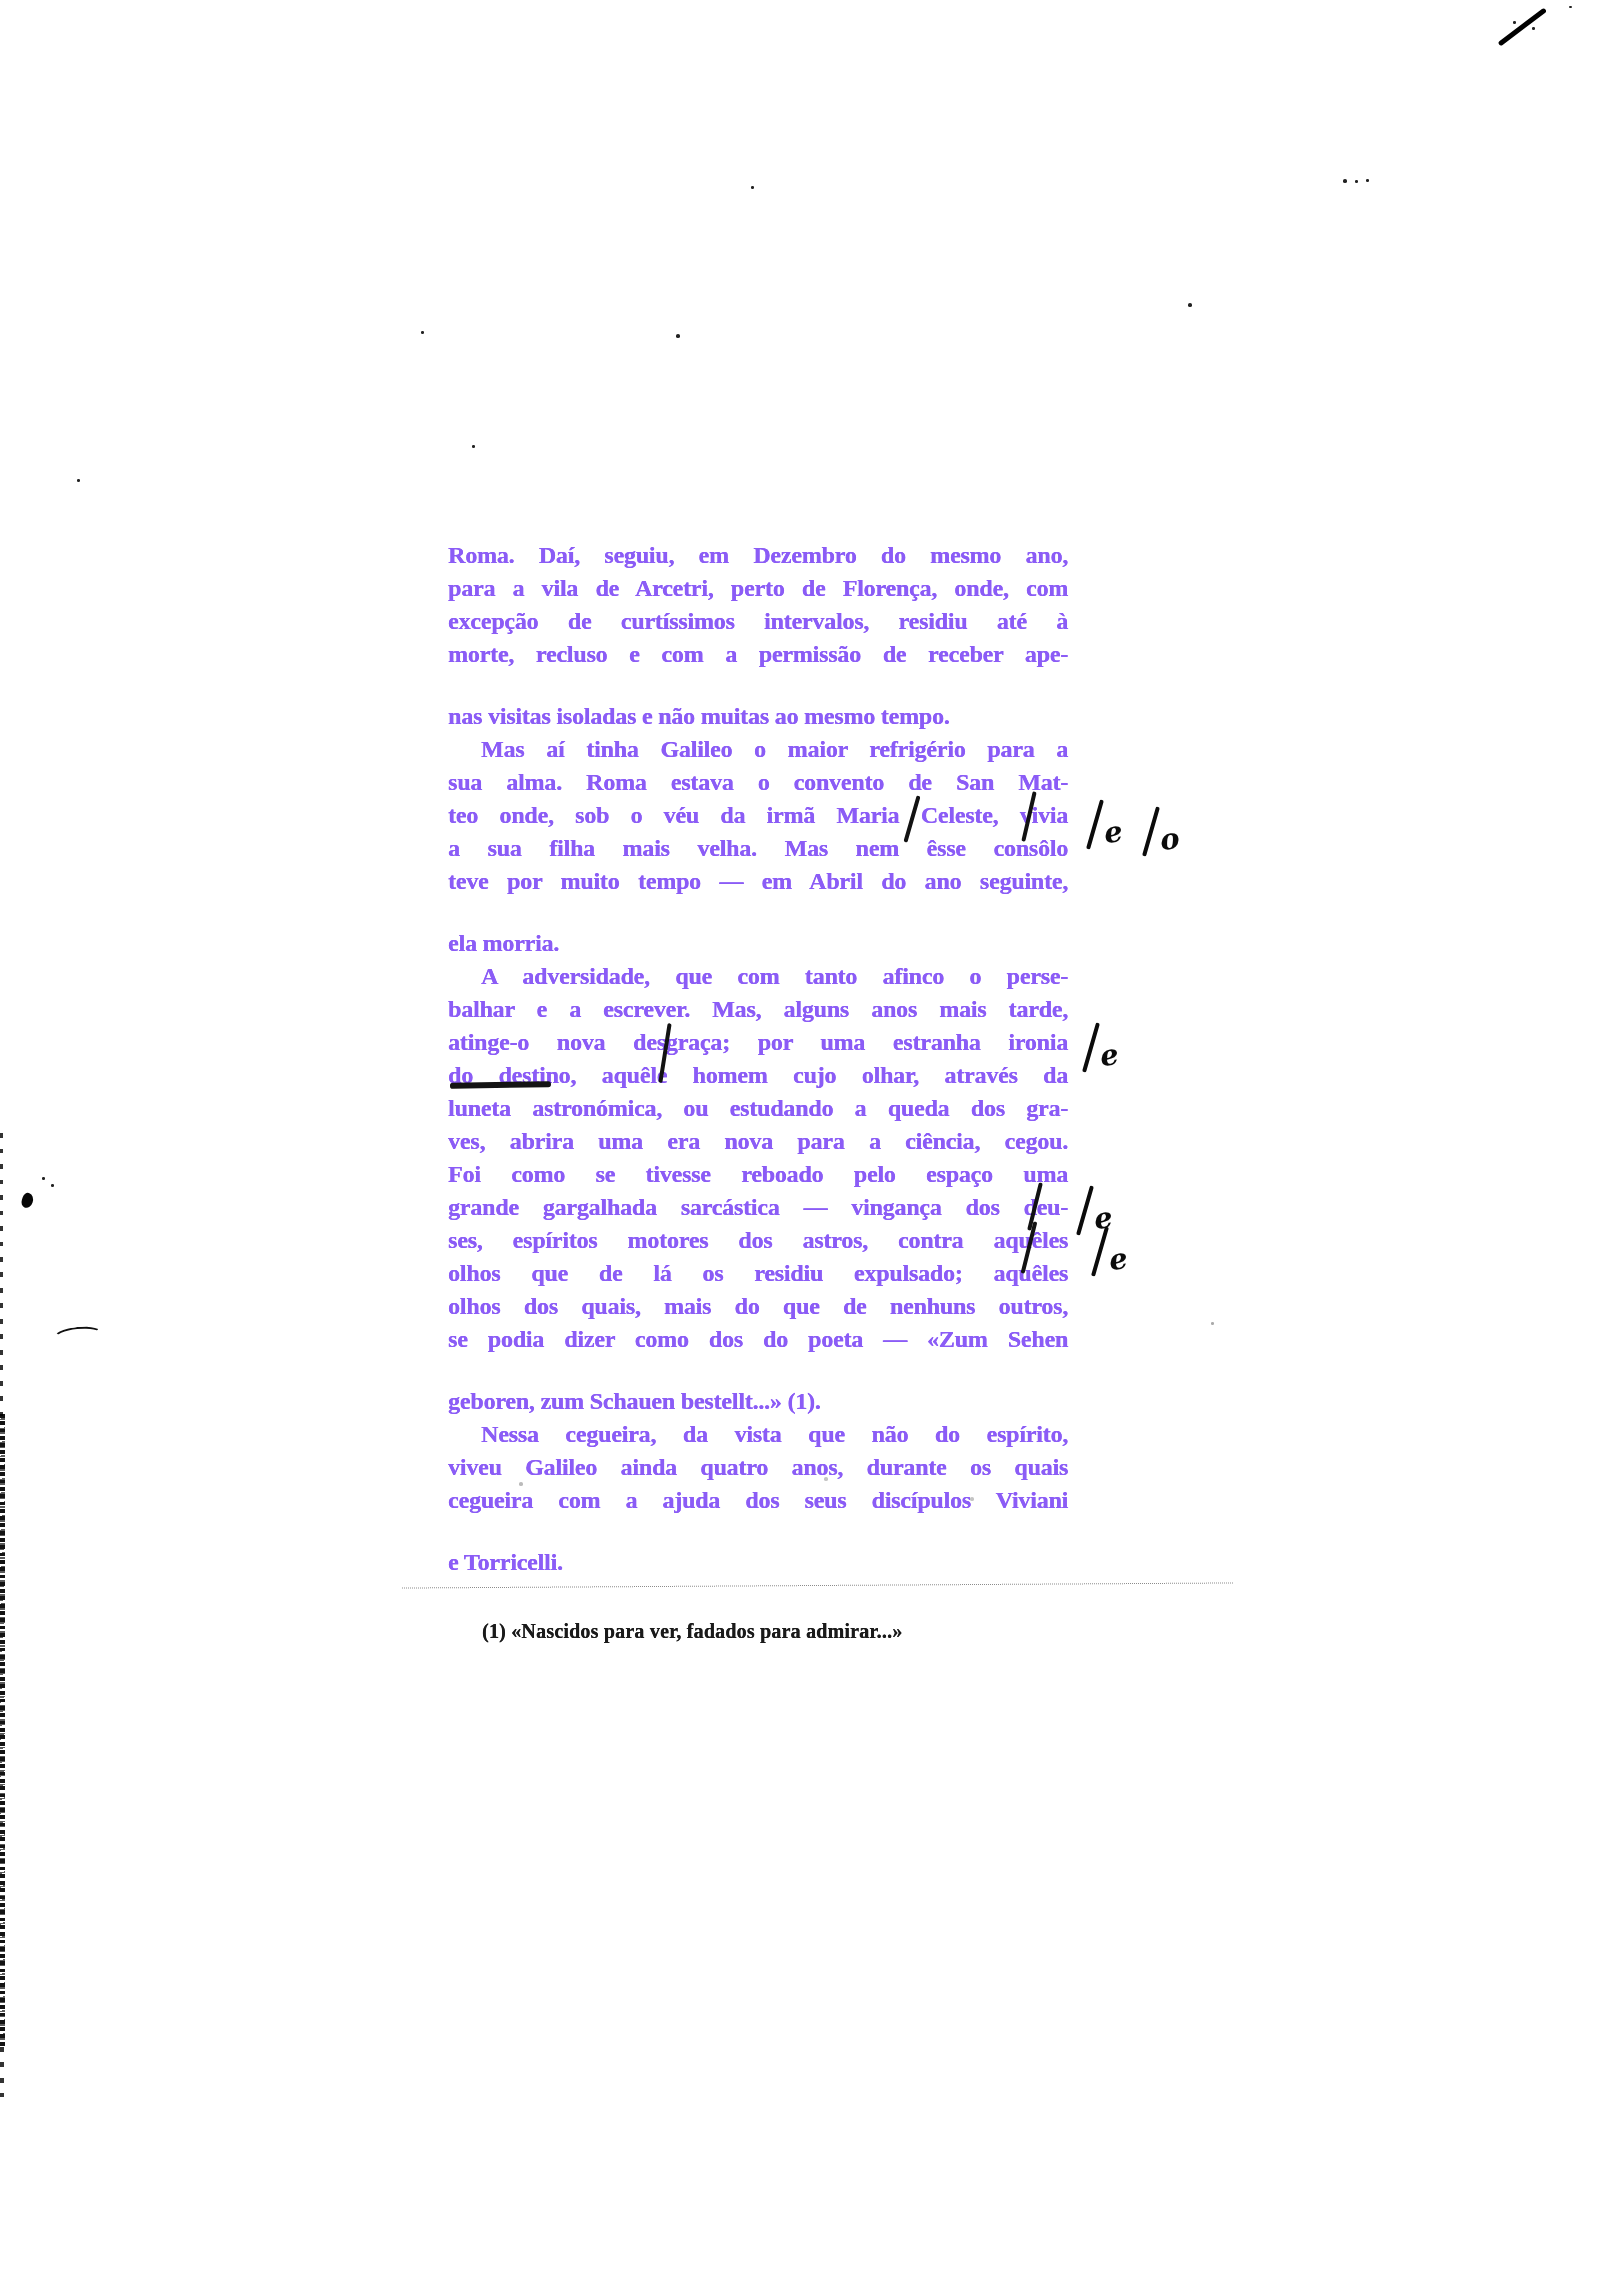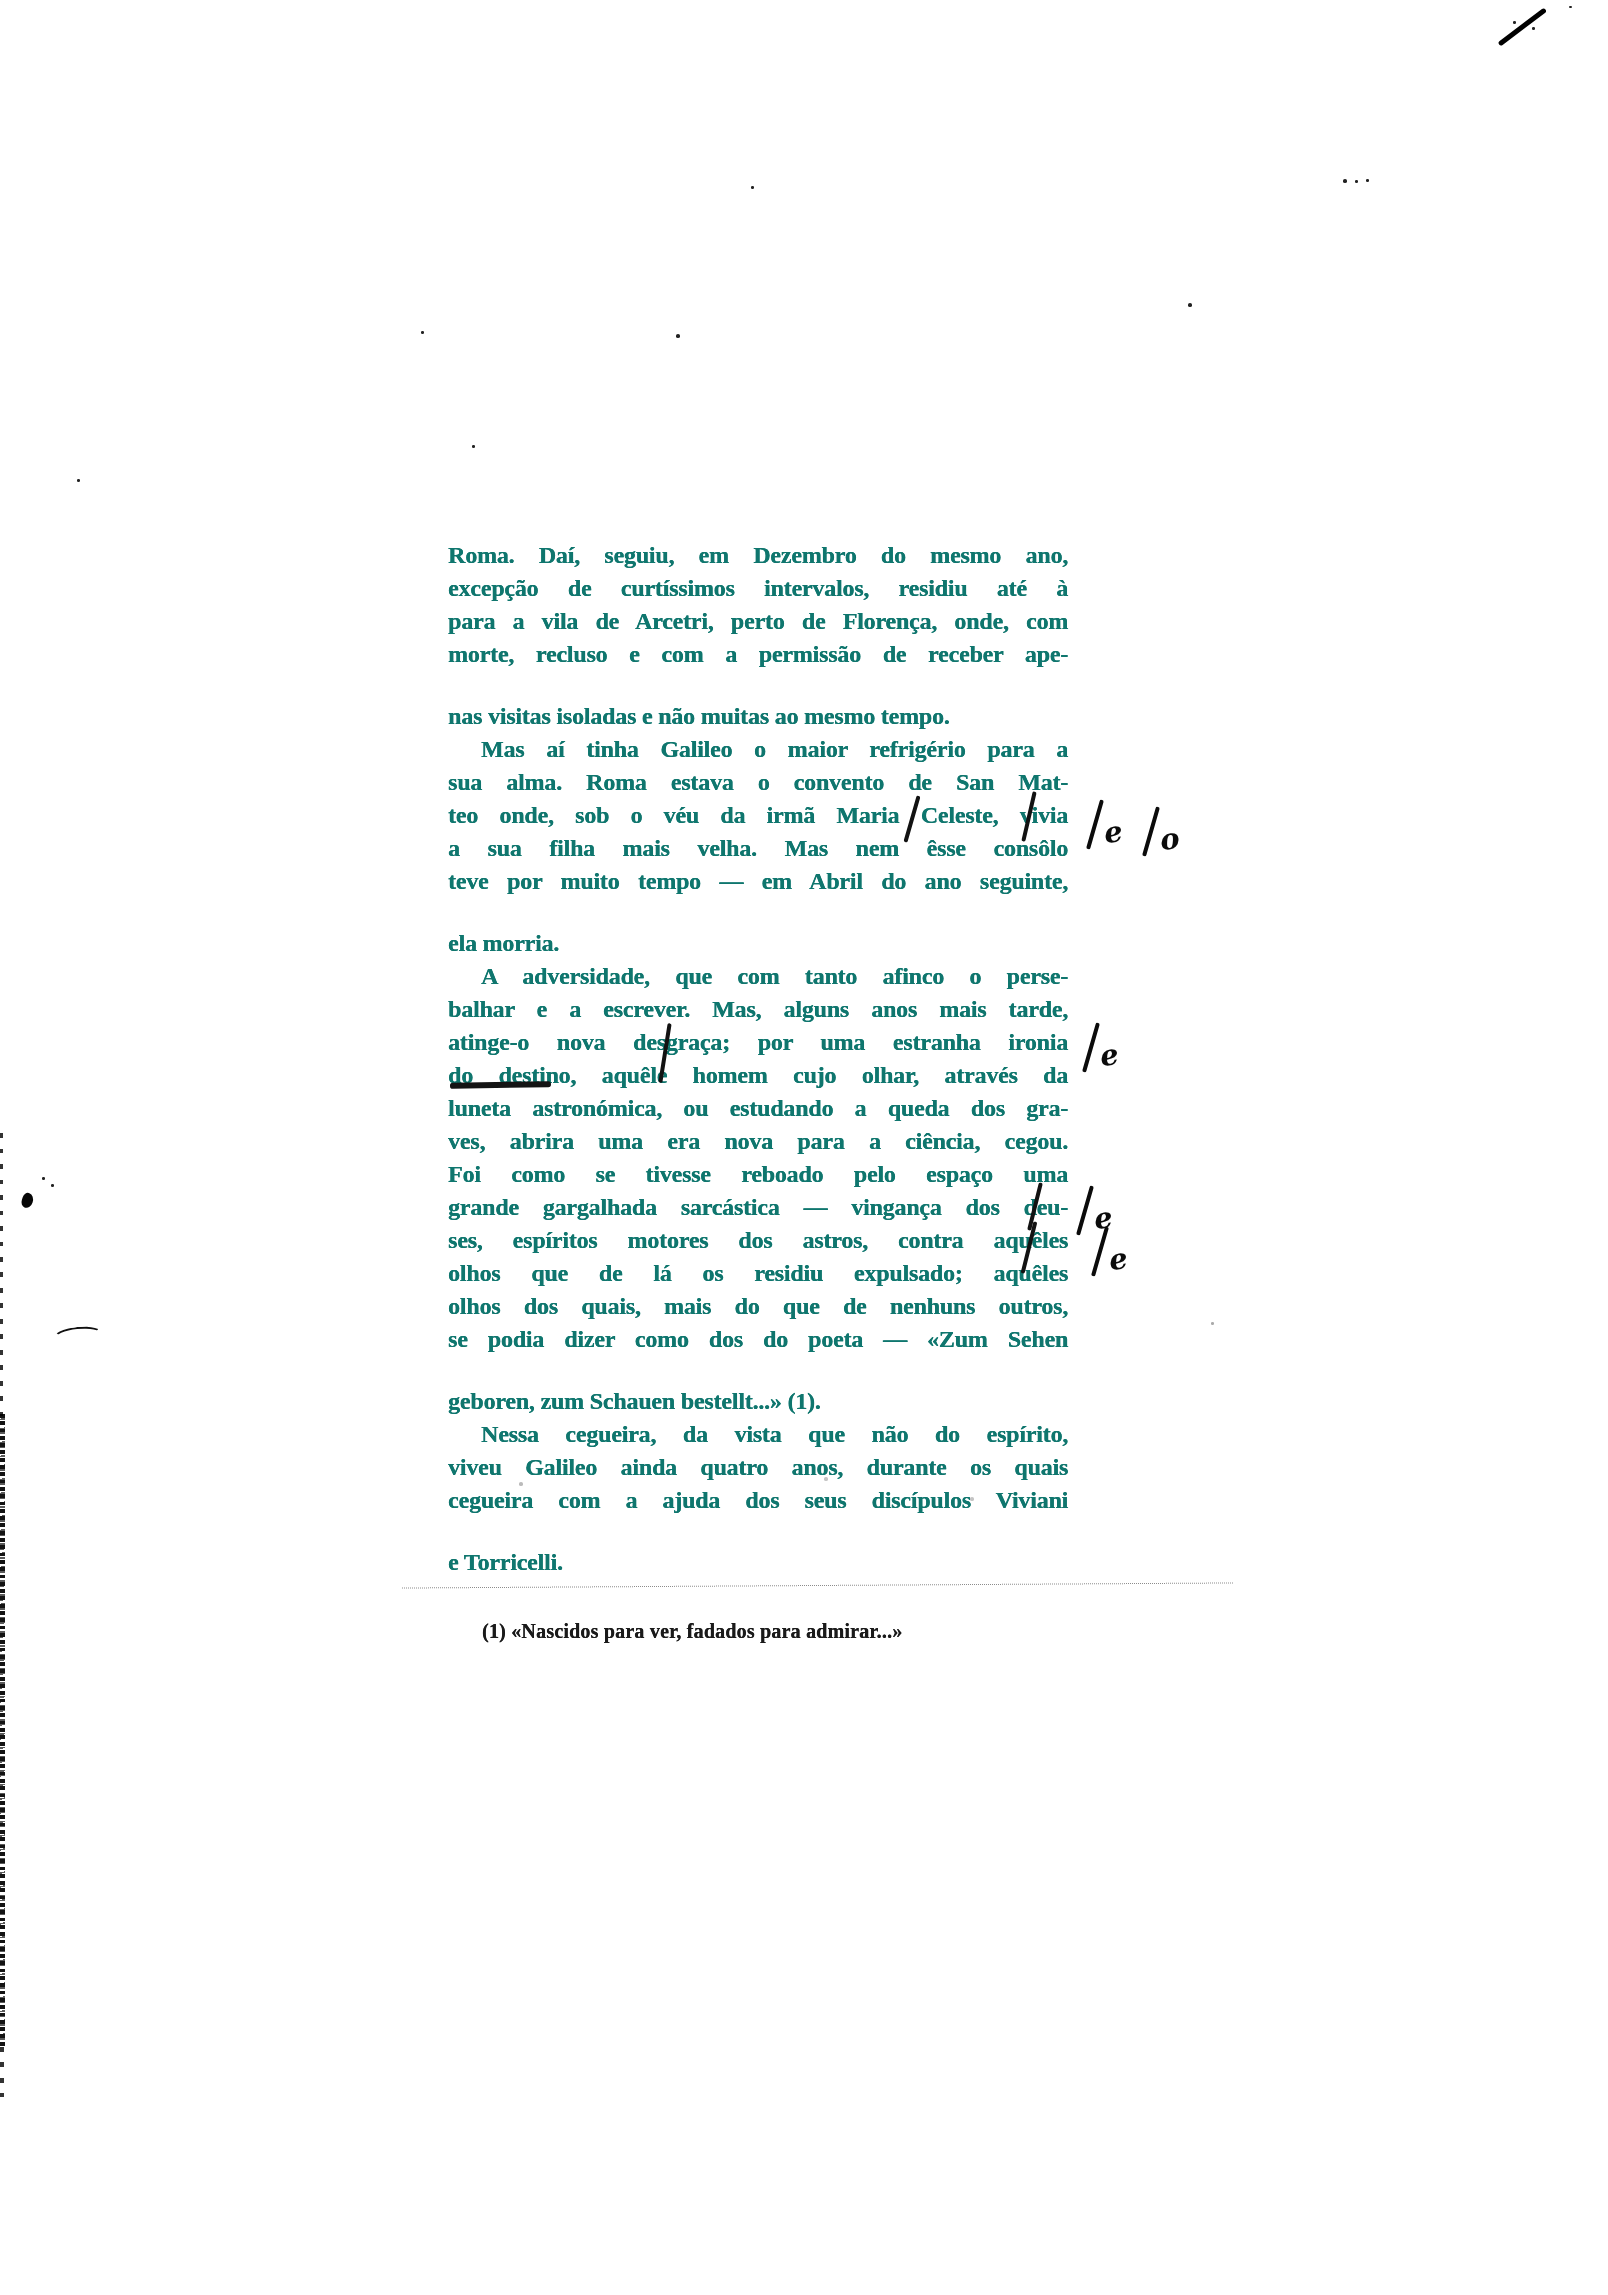--- a/index.html
+++ b/index.html
@@ -1,21 +1,21 @@
 <!DOCTYPE html>
 <html style="font-size:14.6px"><head>
 <meta charset="utf-8">
 <style>
   html,body{margin:0;padding:0;}
   body{width:1608px;height:2295px;background:#ffffff;position:relative;overflow:hidden;
        font-family:"Liberation Serif",serif;}
   .page{position:absolute;inset:0;}
 
   
-  .textblock{position:absolute;color:#0f766e;font-weight:700;
+  .textblock{position:absolute;color:#8b5cf6;font-weight:700;
              font-size:24px;line-height:33px;letter-spacing:-0.2px;
              text-shadow:0.3px 0 0 currentColor;}
   .line{text-align:justify;text-align-last:justify;white-space:normal;}
   .line.last{text-align-last:left;margin-top:29px;}
   .line.indent{text-indent:33px;}
 
   .footnote{position:absolute;color:#1a1a1a;font-weight:700;font-size:20px;
             letter-spacing:0.2px;text-shadow:0.3px 0 0 currentColor;}
 
   
@@ -50,22 +50,22 @@
   .blot{position:absolute;background:#060606;border-radius:45% 60% 55% 50%;transform:rotate(18deg);}
   .speck{position:absolute;background:#222;border-radius:50%;}
 </style>
 </head>
 <body>
 
 <div class="page">
   <div class="textblock" id="textblock" style="left: 448px; top: 539px; width: 620px;">
       <div>
         <div class="line">Roma. Daí, seguiu, em Dezembro do mesmo ano,</div>
+        <div class="line">para a vila de Arcetri, perto de Florença, onde, com</div>
         <div class="line">excepção de curtíssimos intervalos, residiu até à</div>
-        <div class="line">para a vila de Arcetri, perto de Florença, onde, com</div>
         <div class="line">morte, recluso e com a permissão de receber ape-</div>
         <div class="line last">nas visitas isoladas e não muitas ao mesmo tempo.</div>
       </div>
       <div>
         <div class="line indent">Mas aí tinha Galileo o maior refrigério para a</div>
         <div class="line">sua alma. Roma estava o convento de San Mat-</div>
         <div class="line">teo onde, sob o véu da irmã Maria Celeste, vivia</div>
         <div class="line">a sua filha mais velha. Mas nem êsse consôlo</div>
         <div class="line">teve por muito tempo — em Abril do ano seguinte,</div>
         <div class="line last">ela morria.</div>

